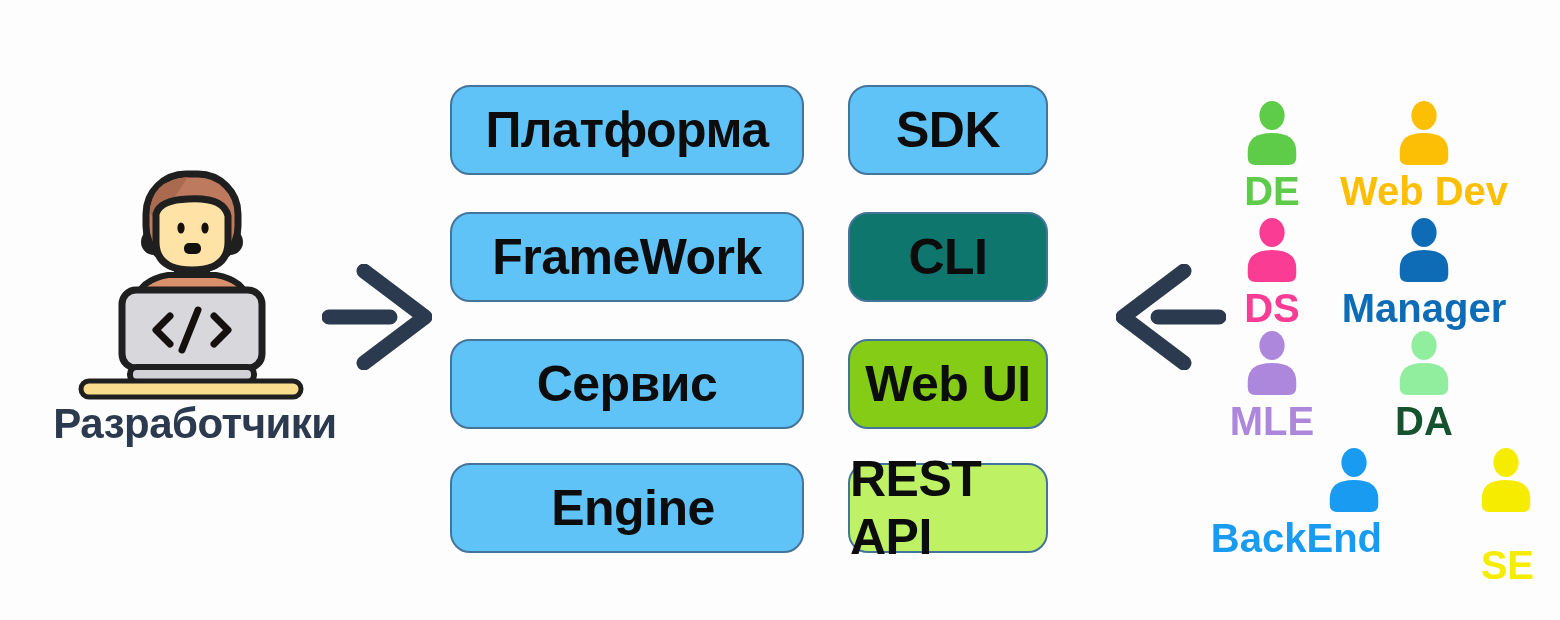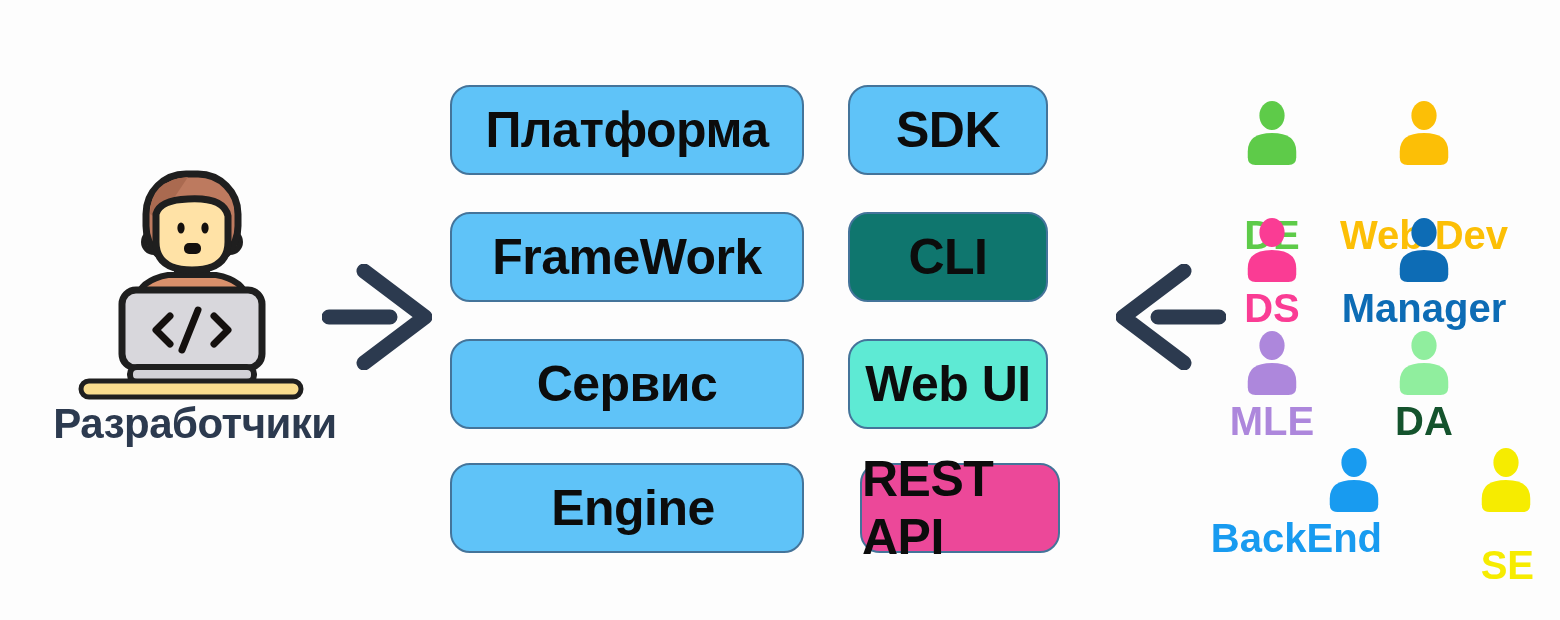--- a/index.html
+++ b/index.html
@@ -60,21 +60,21 @@
   
   .role {
     position: absolute;
     width: 220px;
     display: flex;
     flex-direction: column;
     align-items: center;
   }
   .ca { left: 1162px; }
   .cb { left: 1314px; }
-  .rr1 { top: 101px; gap: 44px; }
+  .rr1 { top: 101px; }
   .rr2 { top: 218px; }
   .rr3 { top: 331px; }
   .rr4 { top: 448px; align-items: flex-end; }
   .person-icon { width: 56px; height: 64px; }
   .role-label {
     margin-top: 5px;
     font-size: 40px;
     font-weight: 700;
     line-height: 1.05;
     white-space: nowrap;
@@ -124,22 +124,22 @@
     <path d="M103 53 L42 53 M68 7 L7 53 L68 99" fill="none" stroke-width="15" stroke-linecap="round" stroke-linejoin="round" stroke="#2c3a4f"></path>
   </svg>
 
   <div class="pbox c1 br1" style="background: rgb(95, 195, 248); border-color: rgb(68, 116, 154); color: rgb(12, 12, 12);">Платформа</div>
   <div class="pbox c1 br2" style="background: rgb(95, 195, 248); border-color: rgb(68, 116, 154); color: rgb(12, 12, 12);">FrameWork</div>
   <div class="pbox c1 br3" style="background: rgb(95, 195, 248); border-color: rgb(68, 116, 154); color: rgb(12, 12, 12); text-align: right;">Сервис</div>
   <div class="pbox c1 br4" style="background: rgb(95, 195, 248); border-color: rgb(68, 116, 154); color: rgb(12, 12, 12); padding-left: 12px;">Engine</div>
 
   <div class="pbox c2 br1" style="background: rgb(95, 195, 248); border-color: rgb(68, 116, 154); color: rgb(12, 12, 12);">SDK</div>
   <div class="pbox c2 br2" style="background: #0f766e; border-color: rgb(68, 116, 154); color: rgb(12, 12, 12);">CLI</div>
-  <div class="pbox c2 br3" style="background: #5eead4; border-color: rgb(68, 116, 154); color: rgb(12, 12, 12);">Web UI</div>
-  <div class="pbox c2 br4" style="background: #ec4899; border-color: rgb(68, 116, 154); color: rgb(12, 12, 12); margin-left: 12px;">REST API</div>
+  <div class="pbox c2 br3" style="background: #84cc16; border-color: rgb(68, 116, 154); color: rgb(12, 12, 12);">Web UI</div>
+  <div class="pbox c2 br4" style="background: #bef264; border-color: rgb(68, 116, 154); color: rgb(12, 12, 12);">REST API</div>
 
   <div class="role ca rr1">
     <svg class="person-icon" viewBox="0 0 56 66" fill="#5ecb49">
       <ellipse cx="28" cy="15" rx="13" ry="15" fill="#5ecb49"></ellipse>
       <path d="M3 52 Q3 33 28 33 Q53 33 53 52 L53 58 Q53 66 45 66 L11 66 Q3 66 3 58 Z" fill="#5ecb49"></path>
     </svg>
     <div class="role-label" style="color: rgb(94, 203, 73);">DE</div>
   </div>
 
   <div class="role cb rr1">

